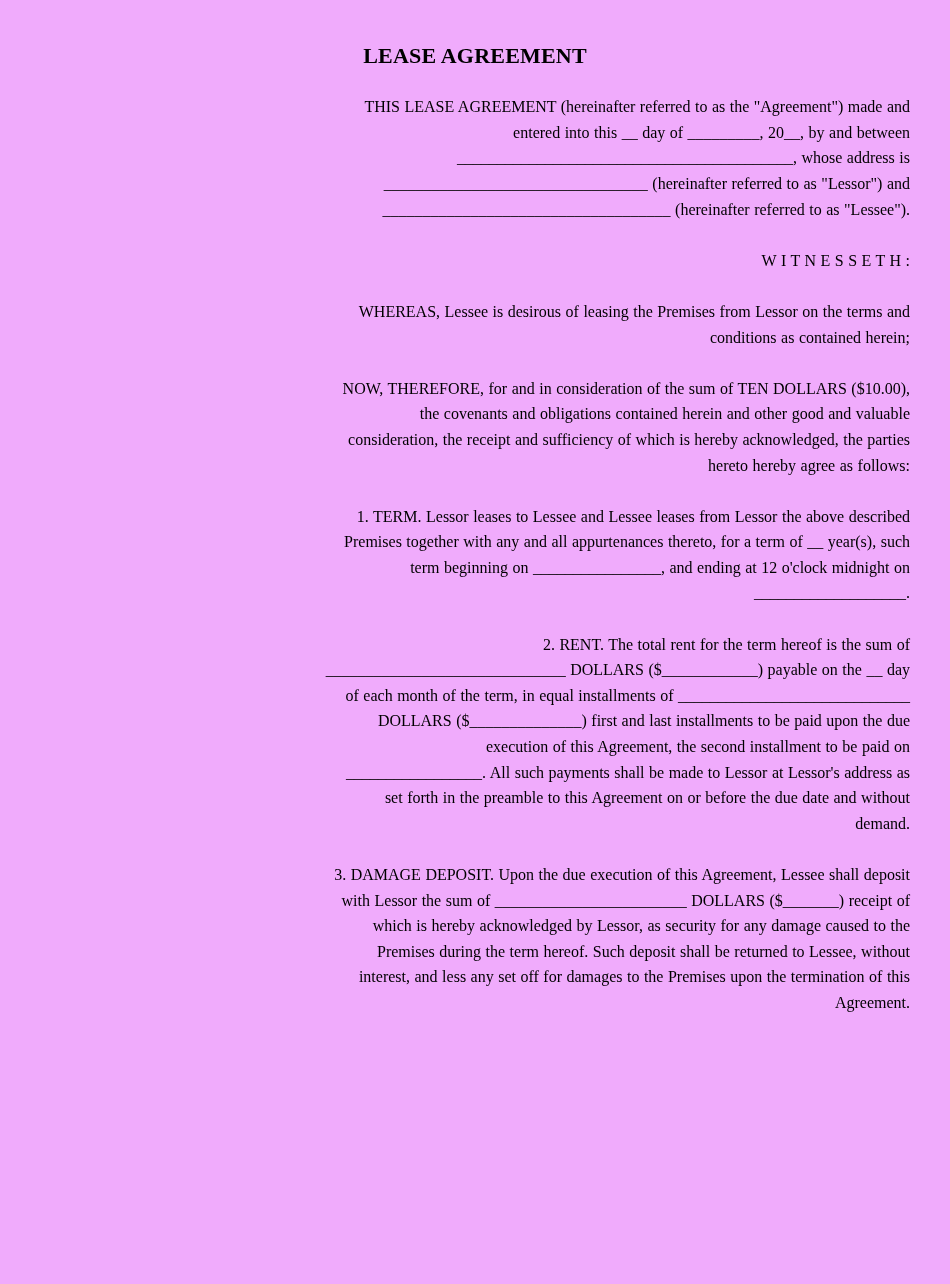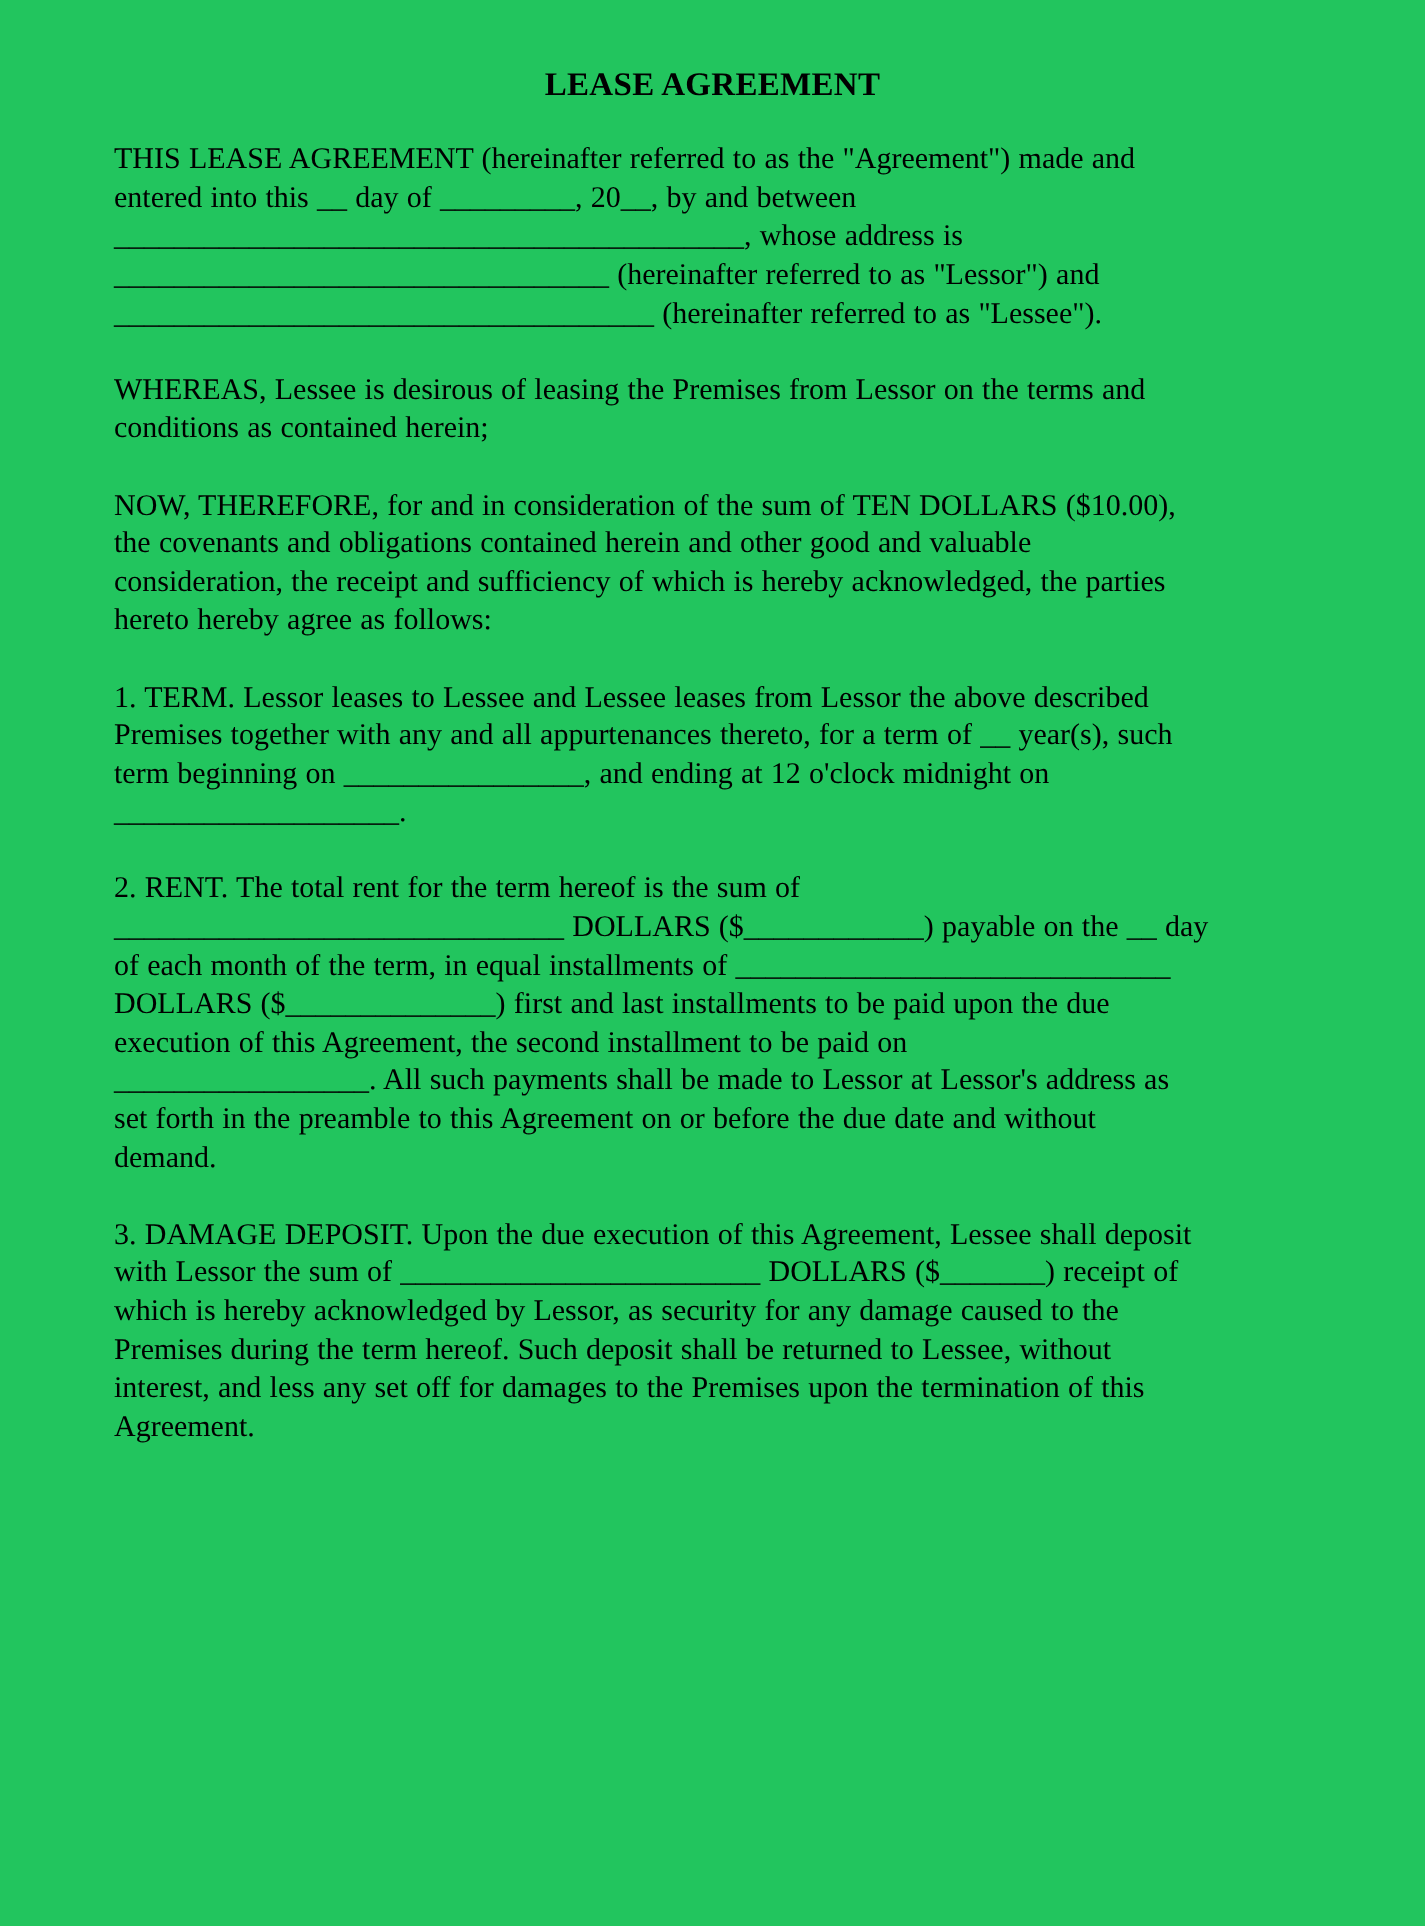--- a/index.html
+++ b/index.html
@@ -12,54 +12,56 @@
     height: 1284px;
     overflow: hidden;
     font-family: "Liberation Serif", "DejaVu Serif", serif;
     color: #000000;
   }
   .page {
     box-sizing: border-box;
     width: 950px;
     height: 1284px;
     padding-top: 43px;
-    background: #22c55e;
+    background: #f0abfc;
   }
   .doc-title {
     margin: 0 0 25.6px 0;
     font-size: 22px;
     line-height: 25.6px;
     font-weight: bold;
     text-align: center;
     letter-spacing: 0.2px;
     font-family: "Liberation Serif", "DejaVu Serif", serif;
   }
   .content {
     padding-left: 76px;
     width: 834px;
   }
   .content p {
     margin: 0 0 25.6px 0;
-    font-size: 20px;
+    font-size: 16px;
     line-height: 25.6px;
     white-space: pre-line;
     word-spacing: 0.5px;
+    text-align: right;
   }
 </style>
 </head>
 <body>
 
 <div class="page">
   <h1 class="doc-title">LEASE AGREEMENT</h1>
   <div class="content">
     <p>THIS LEASE AGREEMENT (hereinafter referred to as the "Agreement") made and
 entered into this __ day of _________, 20__, by and between
 __________________________________________, whose address is
 _________________________________ (hereinafter referred to as "Lessor") and
 ____________________________________ (hereinafter referred to as "Lessee").</p>
+    <p>W I T N E S S E T H :</p>
     <p>WHEREAS, Lessee is desirous of leasing the Premises from Lessor on the terms and
 conditions as contained herein;</p>
     <p>NOW, THEREFORE, for and in consideration of the sum of TEN DOLLARS ($10.00),
 the covenants and obligations contained herein and other good and valuable
 consideration, the receipt and sufficiency of which is hereby acknowledged, the parties
 hereto hereby agree as follows:</p>
     <p>1. TERM. Lessor leases to Lessee and Lessee leases from Lessor the above described
 Premises together with any and all appurtenances thereto, for a term of __ year(s), such
 term beginning on ________________, and ending at 12 o'clock midnight on
 ___________________.</p>

